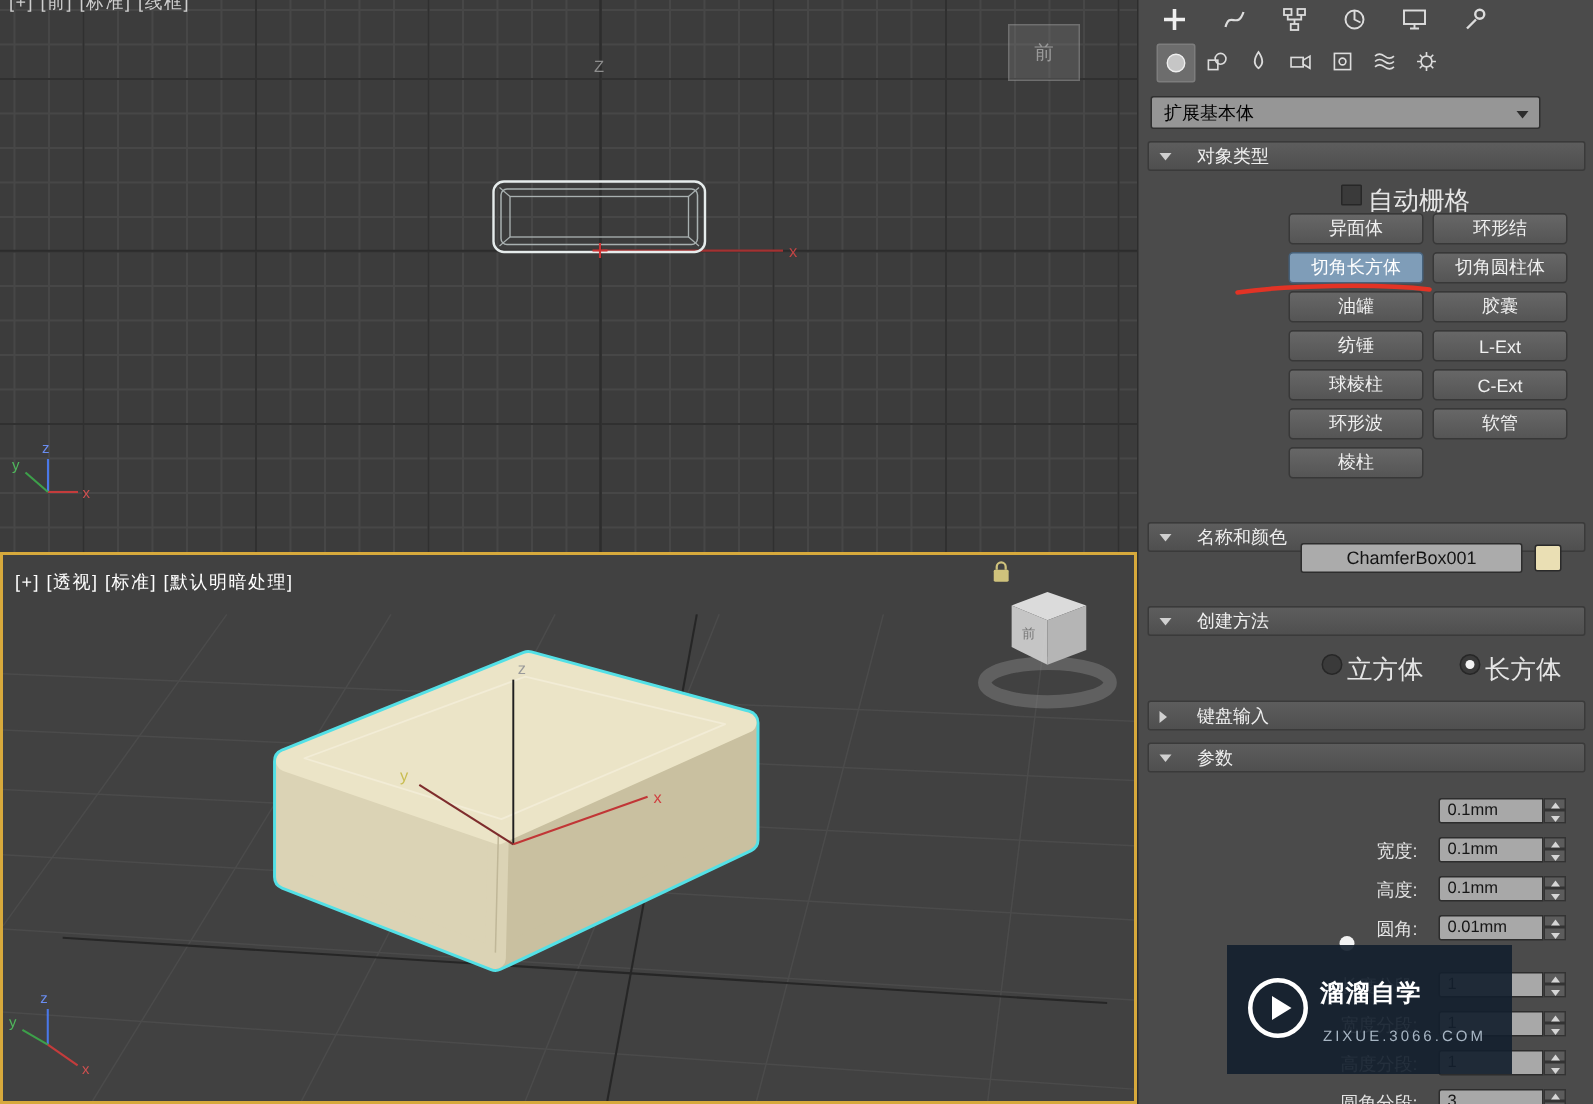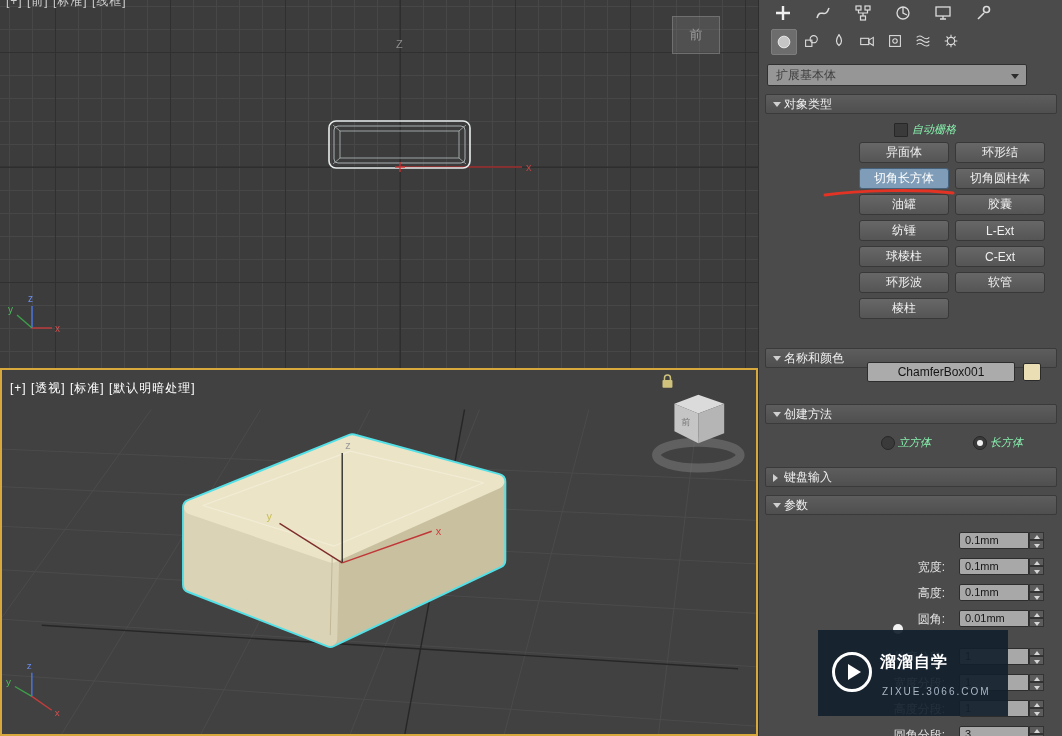--- a/index.html
+++ b/index.html
@@ -35,34 +35,34 @@
     color:#9a9a9a;font-size:13px;display:flex;align-items:center;justify-content:center;
   }
 
   
   .panel{position:absolute;left:758px;top:0;width:304px;height:736px;background:#4b4b4b;border-left:1px solid #2e2e2e;}
   .tbrow{position:absolute;left:0;width:304px;}
   .ticon{position:absolute;width:24px;height:24px;display:flex;align-items:center;justify-content:center;border-radius:2px;}
   .ticon.active-tile{background:#6d6d6d;border:1px solid #7d7d7d;}
   .dropdown{
     position:absolute;left:8px;top:64px;width:260px;height:22px;box-sizing:border-box;
-    background:#969696;border:1px solid #303030;border-radius:2px;color:#404040;
+    background:#969696;border:1px solid #303030;border-radius:2px;color:#000000;
     font-size:12px;line-height:20px;padding-left:8px;
   }
   .dropdown .dd-arrow{position:absolute;right:7px;top:9px;width:0;height:0;border-left:4px solid transparent;border-right:4px solid transparent;border-top:5px solid #2c2c2c;}
   .rollout{
     position:absolute;left:6px;width:292px;height:20px;box-sizing:border-box;
     background:linear-gradient(#5d5d5d,#4f4f4f);border:1px solid #3a3a3a;border-radius:2px;
-    color:#efefef;font-size:12px;line-height:18px;padding-left:18px;
+    color:#efefef;font-size:12px;line-height:18px;padding-left:32px;
   }
   .roll-arrow{position:absolute;left:7px;top:7px;width:0;height:0;
     border-left:4px solid transparent;border-right:4px solid transparent;border-top:5px solid #d0d0d0;}
   .roll-arrow.collapsed{border-top:4px solid transparent;border-bottom:4px solid transparent;border-left:5px solid #d0d0d0;border-right:none;top:6px;}
   .checkbox{position:absolute;width:12px;height:12px;background:#3a3a3a;border:1px solid #272727;border-radius:1px;}
-  .cb-label,.radio-label{position:absolute;color:#86efac;font-size:11px;font-style:italic;}
+  .cb-label,.radio-label{position:absolute;color:#e5e5e5;font-size:17px;}
   .btn-grid{position:absolute;left:100px;top:142px;width:188px;display:flex;flex-wrap:wrap;column-gap:6px;row-gap:5px;}
   .obtn{
     width:90px;height:21px;box-sizing:border-box;border:1px solid #383838;border-radius:3px;
     background:linear-gradient(#676767,#555555);color:#f0f0f0;font-size:12px;
     display:flex;align-items:center;justify-content:center;cursor:default;white-space:nowrap;
   }
   .obtn.active{background:var(--active-button,#7f9db8);color:#ffffff;border-color:#46617a;}
   .annot{position:absolute;left:60px;top:186px;width:142px;height:14px;}
   .namefield{
     position:absolute;left:108px;top:362px;width:148px;height:20px;box-sizing:border-box;

